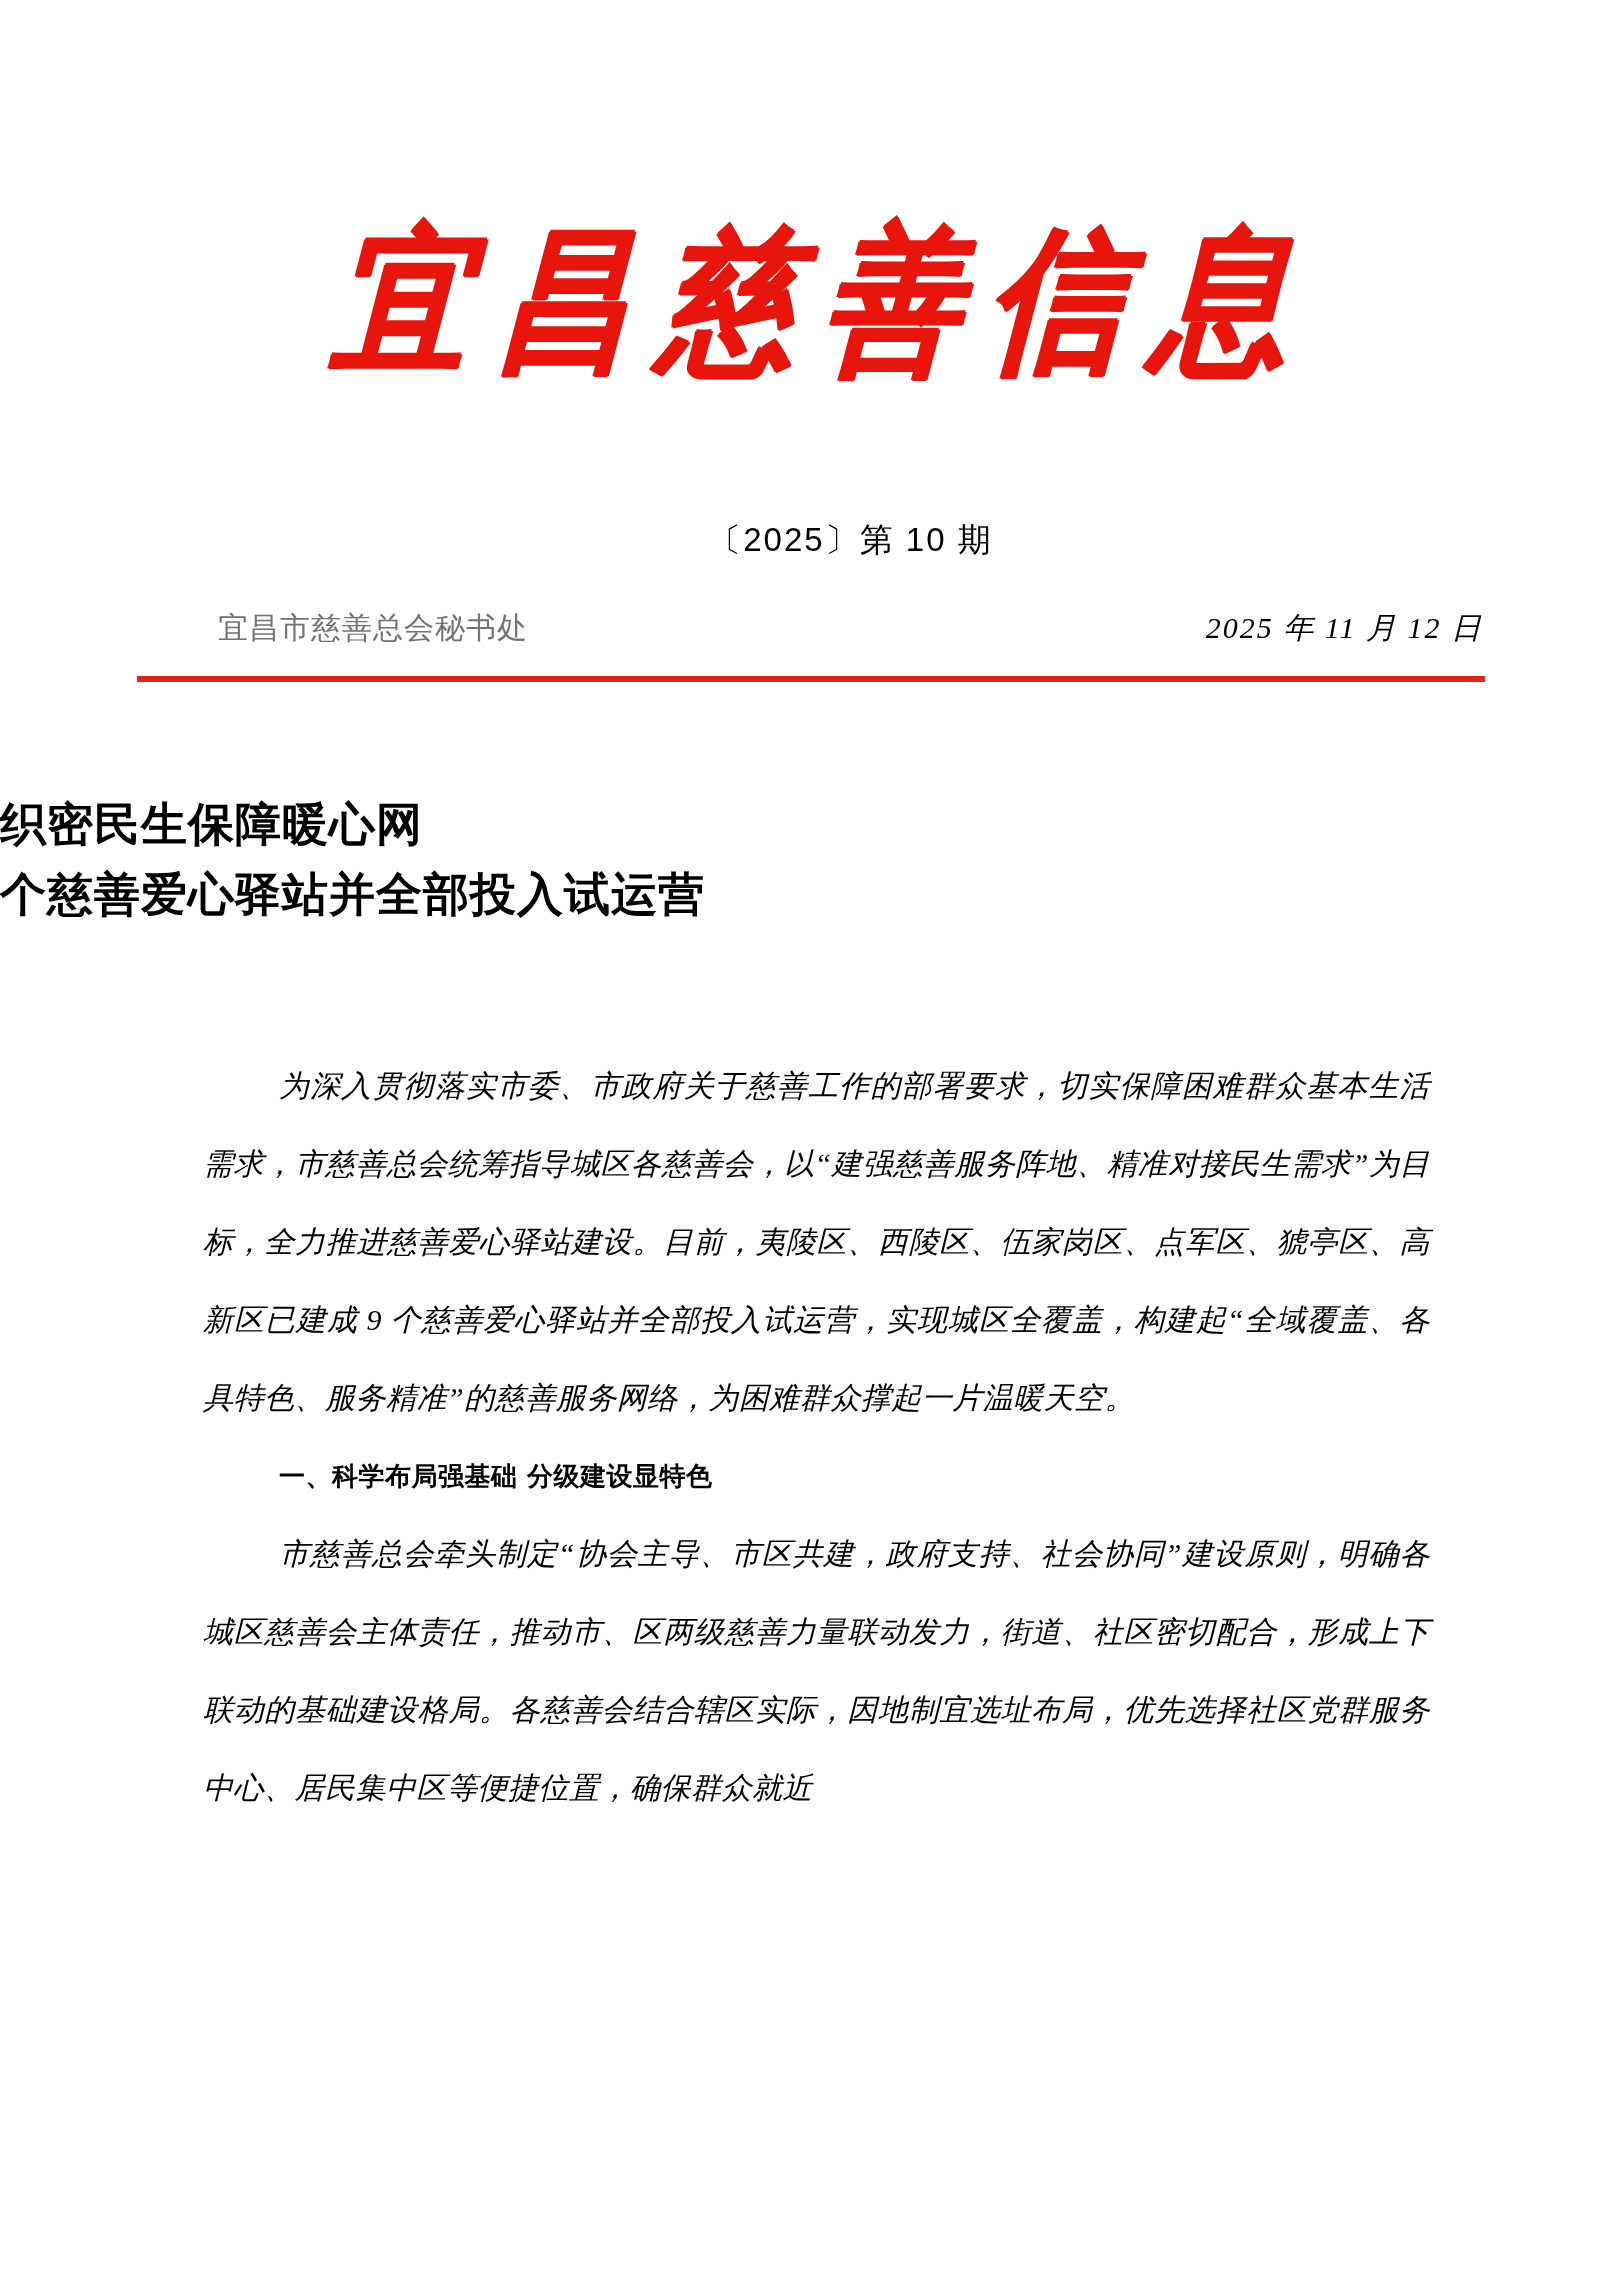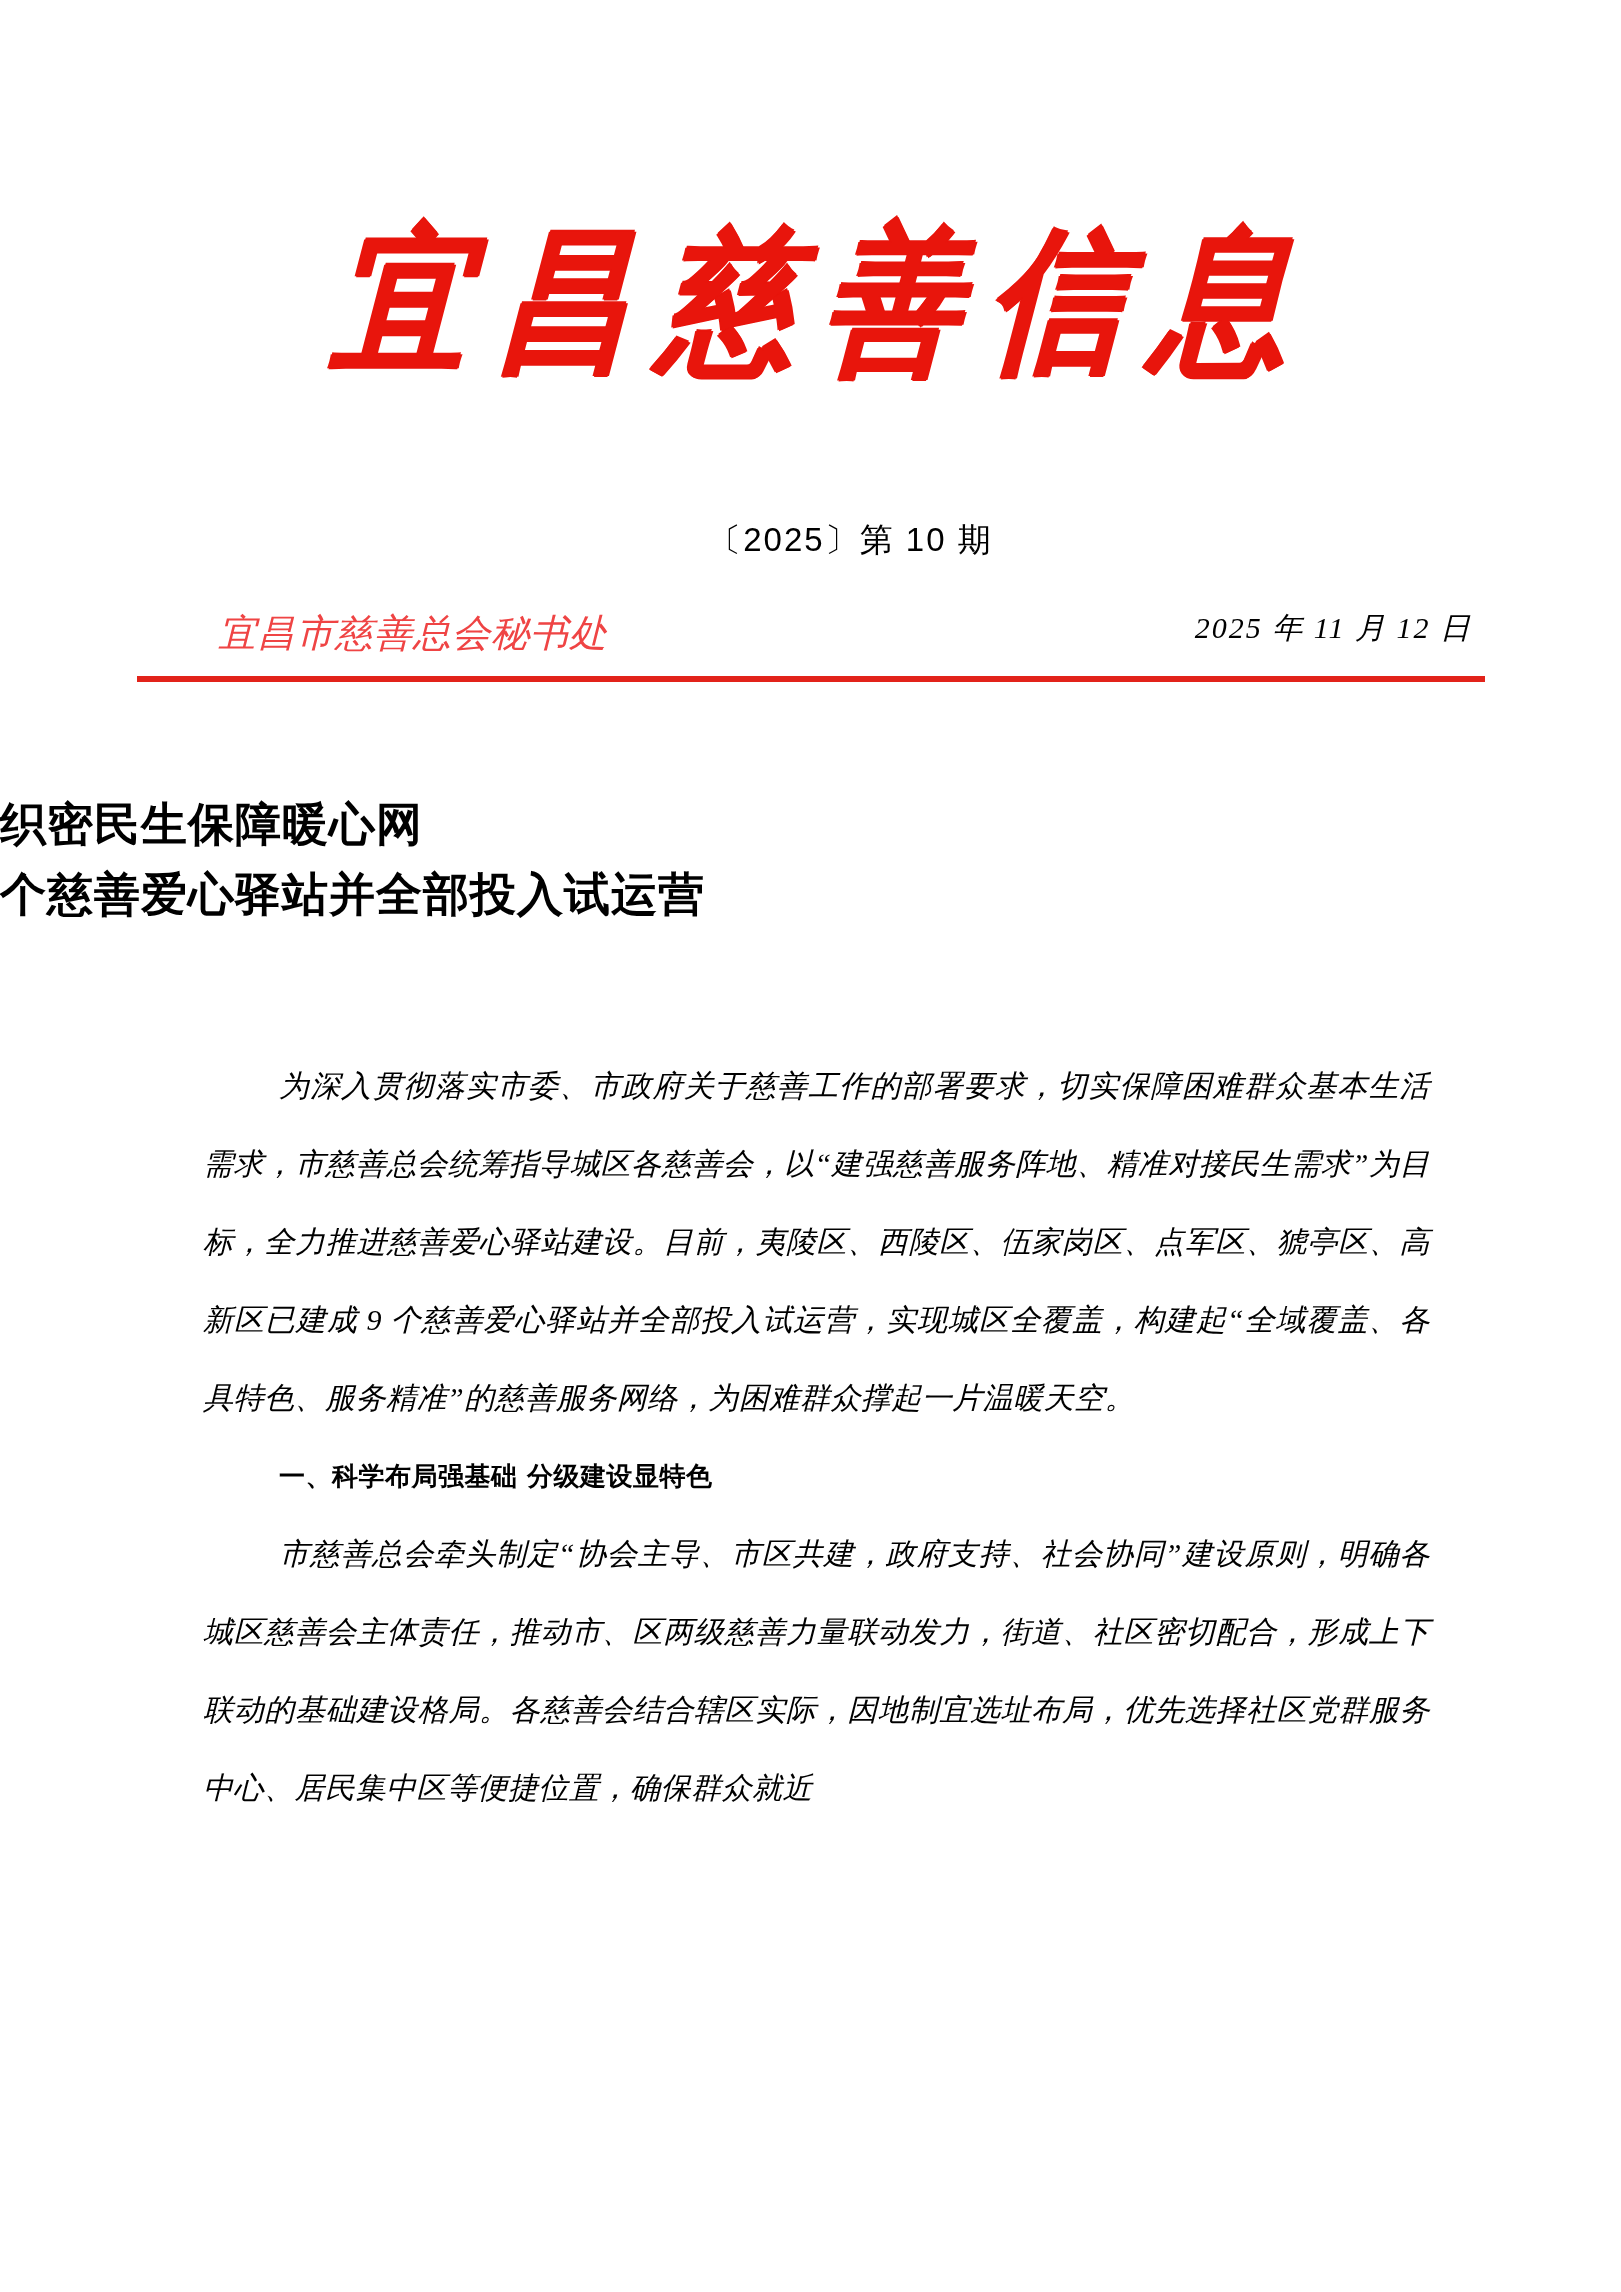--- a/index.html
+++ b/index.html
@@ -65,29 +65,28 @@
     left: 0;
     top: 608px;
     width: 1621px;
     height: 49px;
   }
   .imprint-left {
     position: absolute;
     left: 218px;
     top: 0;
     font-family: "Liberation Serif", "DejaVu Serif", serif;
-    font-size: 38px;
-    font-style: italic;
+    font-size: 30px;
     letter-spacing: 1px;
-    color: #ef4444;
+    color: #737373;
     white-space: nowrap;
   }
   .imprint-right {
     position: absolute;
-    right: 149px;
+    right: 138px;
     top: 0;
     font-family: "Liberation Serif", "DejaVu Serif", serif;
     font-size: 30px;
     font-style: italic;
     letter-spacing: 2px;
     color: #000;
     white-space: nowrap;
     margin-left: 39px;
   }
   .red-rule {

